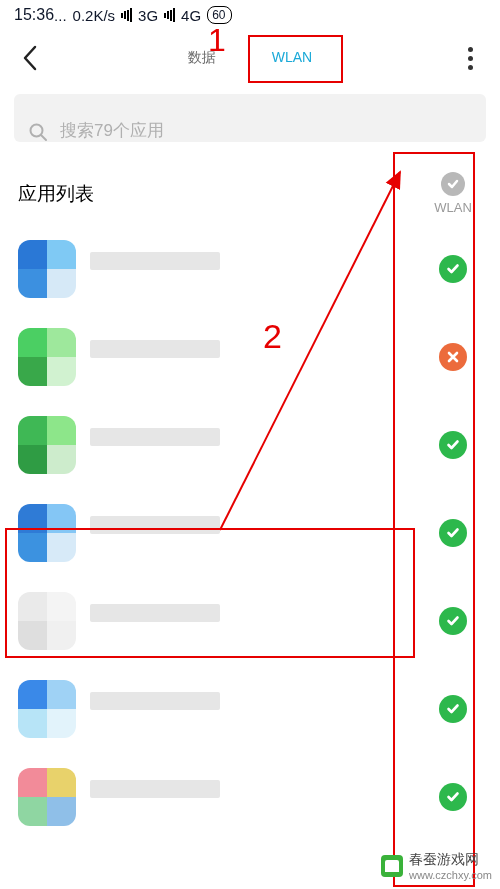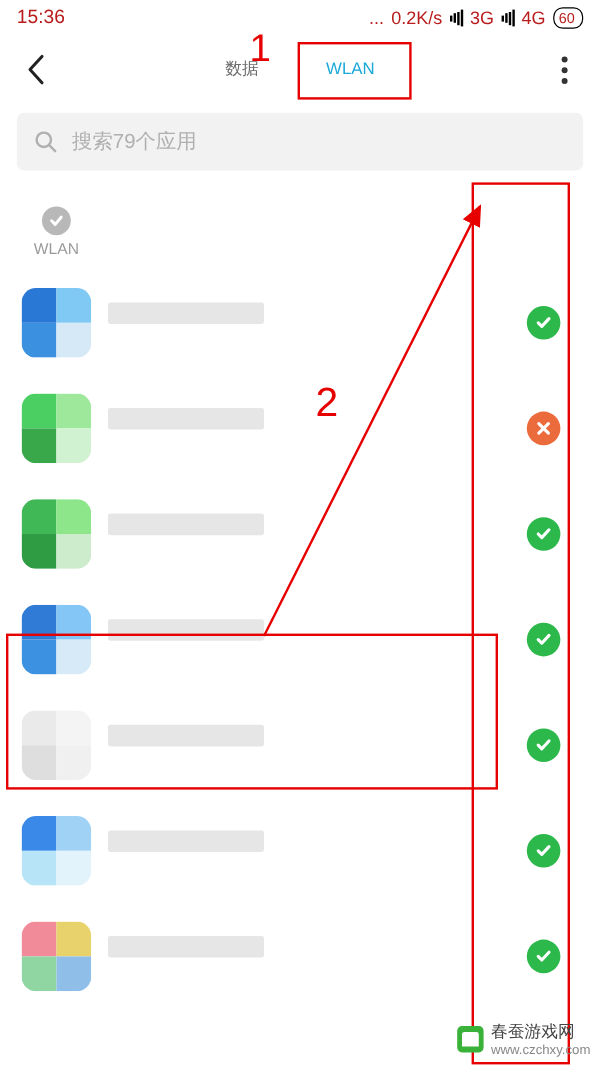--- a/index.html
+++ b/index.html
@@ -1,39 +1,39 @@
 <!DOCTYPE html>
 <html><head>
 <meta charset="utf-8">
 <style>
   html,body{margin:0;padding:0;width:500px;height:889px;font-family:"PingFang SC","Microsoft YaHei",sans-serif;background:#fff;overflow:hidden;position:relative}
   *{box-sizing:border-box}
 
   
-  .status-bar{height:30px;display:flex;align-items:center;justify-content:space-between;padding:0 14px;font-size:16px;color:#b91c1c}
+  .status-bar{height:30px;display:flex;align-items:center;padding:0 14px;font-size:16px;color:#0f172a}
   .status-left{font-weight:500}
   .status-right{display:flex;align-items:center;gap:6px;font-size:15px}
   .status-right span{display:inline-flex;align-items:center}
   .sig-bars{display:inline-flex;align-items:flex-end;gap:1px}
   .sig-bars i{width:2px;background:#000;display:inline-block}
   .sig-bars i:nth-child(1){height:5px}.sig-bars i:nth-child(2){height:8px}.sig-bars i:nth-child(3){height:11px}.sig-bars i:nth-child(4){height:14px}
   .batt{display:inline-flex;align-items:center;border:1.5px solid #000;border-radius:8px;padding:1px 6px 1px 4px;font-size:12px;font-weight:500}
 
   
   .tab-bar{height:56px;display:flex;align-items:center;position:relative;padding:0 10px}
   .back-btn{width:40px;height:40px;display:flex;align-items:center;justify-content:center}
   .tabs{flex:1;display:flex;justify-content:center;gap:0}
   .tab{padding:14px 28px;font-size:14px;color:#6b6b6b}
   .tab.active{color:#1aa9d8}
   .more-btn{width:40px;height:40px;display:flex;align-items:center;justify-content:center;flex-direction:column;gap:4px}
   .more-btn i{width:5px;height:5px;border-radius:50%;background:#333}
 
   
   .search-wrap{padding:8px 14px}
-  .search-box{height:48px;background:#f2f2f2;border-radius:6px;display:flex;align-items:center;padding:0 14px;gap:10px}
+  .search-box{height:48px;background:#f2f2f2;border-radius:6px;display:flex;align-items:flex-end;padding:0 14px;gap:10px}
   .search-box input{border:none;outline:none;background:transparent;font-size:17px;color:#333;flex:1}
   .search-box input::placeholder{color:#b0b0b0}
 
   
   .list-header{display:flex;align-items:center;padding:22px 18px 10px 18px}
   .list-title{font-size:19px;color:#000;flex:1}
   .col-head{display:flex;flex-direction:column;align-items:center;gap:4px;width:58px}
   .col-head .check{width:24px;height:24px;border-radius:50%;background:#b8b8b8;display:flex;align-items:center;justify-content:center}
   .col-head .lbl{font-size:13px;color:#9a9a9a}
 
@@ -107,20 +107,21 @@
   <div class="search-box">
     <svg width="20" height="20" viewBox="0 0 20 20">
         <circle cx="8.5" cy="8.5" r="6" stroke="#b0b0b0" stroke-width="2" fill="none"></circle>
         <line x1="13" y1="13" x2="18" y2="18" stroke="#b0b0b0" stroke-width="2" stroke-linecap="round"></line>
       </svg>
     <input type="text" placeholder="搜索79个应用" style="">
   </div>
 </div>
 
 <div class="list-header">
+  <div class="list-title">应用列表</div>
   <div class="col-head">
     <div class="check">
       <svg width="14" height="14" viewBox="0 0 14 14">
           <path d="M3 7 L6 10 L11 4" stroke="#fff" stroke-width="2.5" fill="none" stroke-linecap="round" stroke-linejoin="round"></path>
         </svg>
     </div>
     <div class="lbl">WLAN</div>
   </div>
 </div>
 

